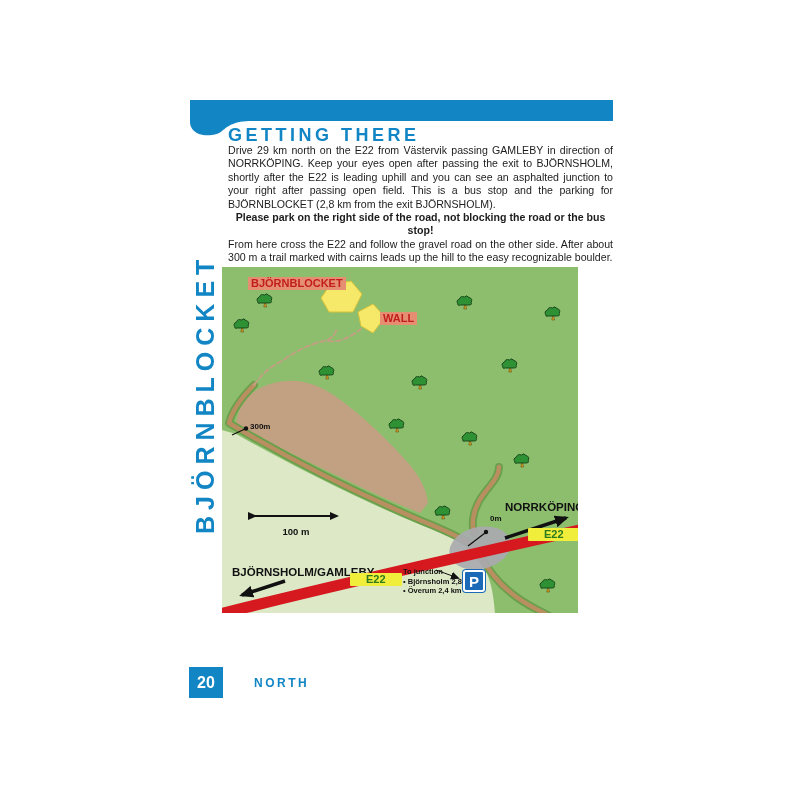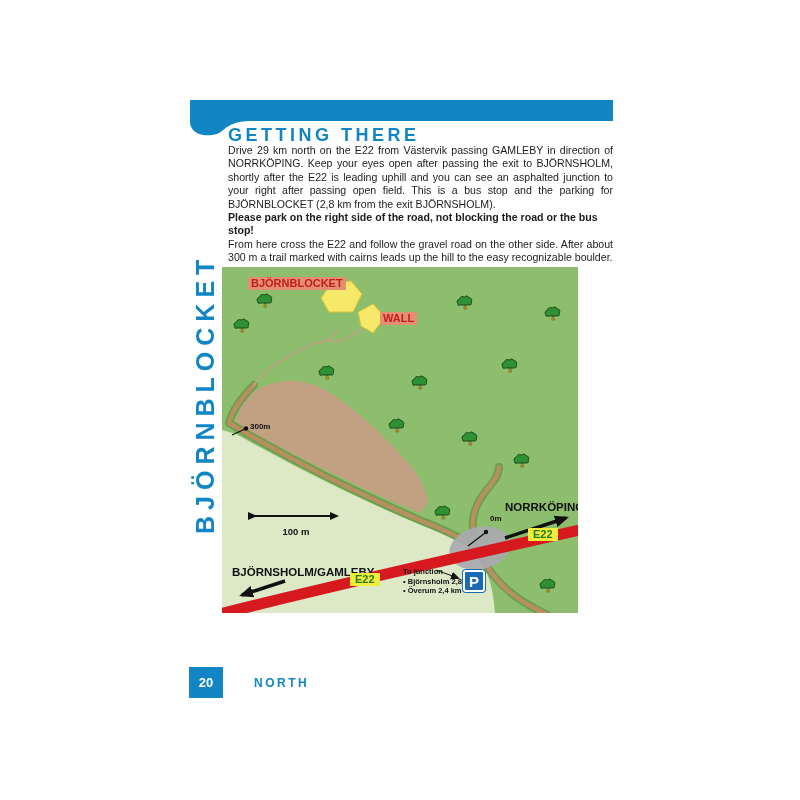--- a/index.html
+++ b/index.html
@@ -12,47 +12,47 @@
   .sec-num { position:absolute; left:197px; top:101px; color:#fff; font-weight:bold;
              font-size:16px; line-height:20px;margin-top:48px; }
   .sec-num .sub { font-size:10px; }
 
   
   .heading { position:absolute; left:228px; top:125px; color:#1286c5; font-weight:bold;
              font-size:18px; letter-spacing:3.5px; }
   .body-text { position:absolute; left:228px; top:144px; width:385px; color:#1c1c1c;
                font-size:10.6px; line-height:13.4px; }
   .body-text p { text-align:justify; }
-  .body-text .bold-line { font-weight:bold; text-align:left; }
+  .body-text .bold-line { font-weight:bold; text-align:center; }
   .coord { color:#1286c5; font-weight:bold; }
 
   
   .side-title { position:absolute; left:191px; top:534px; transform-origin:0 0;
                 transform:rotate(-90deg); white-space:nowrap; color:#1286c5;
                 font-weight:bold; font-size:25px; letter-spacing:6px; }
 
   
   .map { position:absolute; left:222px; top:267px; width:356px; height:346px; overflow:hidden; }
   .map svg { position:absolute; left:0; top:0; }
   .map-label { position:absolute; font-weight:bold; white-space:nowrap; }
   .red-tag { background:#e68e72; color:#c21d1d; font-size:11px; padding:0 3px; line-height:13px; }
-  .e22-tag { background:#f0ee3b; color:#2c7a1c; font-size:11px; padding:0 5px; line-height:13px;
+  .e22-tag { background:#f0ee3b; color:#2c7a1c; font-size:11px; padding:0 16px; line-height:13px;
              border-radius:1px; }
   .dest { color:#111; font-size:11.5px; }
   .small-dist { color:#111; font-size:8px; }
   .scale-text { color:#111; font-size:9.5px; width:46px; text-align:center; }
   .junction-note { color:#111; font-size:7.5px; line-height:9.5px; }
   .p-sign { position:absolute; left:241px; top:303px; width:22px; height:22px;
             background:#1a6ab8; border:2px solid #fff; box-shadow:0 0 0 1px #1a6ab8;
             border-radius:3px; color:#fff; font-weight:bold; font-size:15px;
             display:flex; align-items:center; justify-content:center; }
 
   
   .footer-box { position:absolute; left:189px; top:667px; width:34px; height:31px;
-                background:#1286c5; color:#fff; font-weight:bold; font-size:13px;
+                background:#1286c5; color:#fff; font-weight:bold; font-size:16px;
                 display:flex; align-items:center; justify-content:center; }
   .footer-label { position:absolute; left:234px; top:676px; color:#1286c5; font-weight:bold;
                   font-size:12px; letter-spacing:2.5px;padding-left:20px; }
 </style>
 </head>
 <body>
 
 <div class="page">
 
   <div class="bar-wrap">

